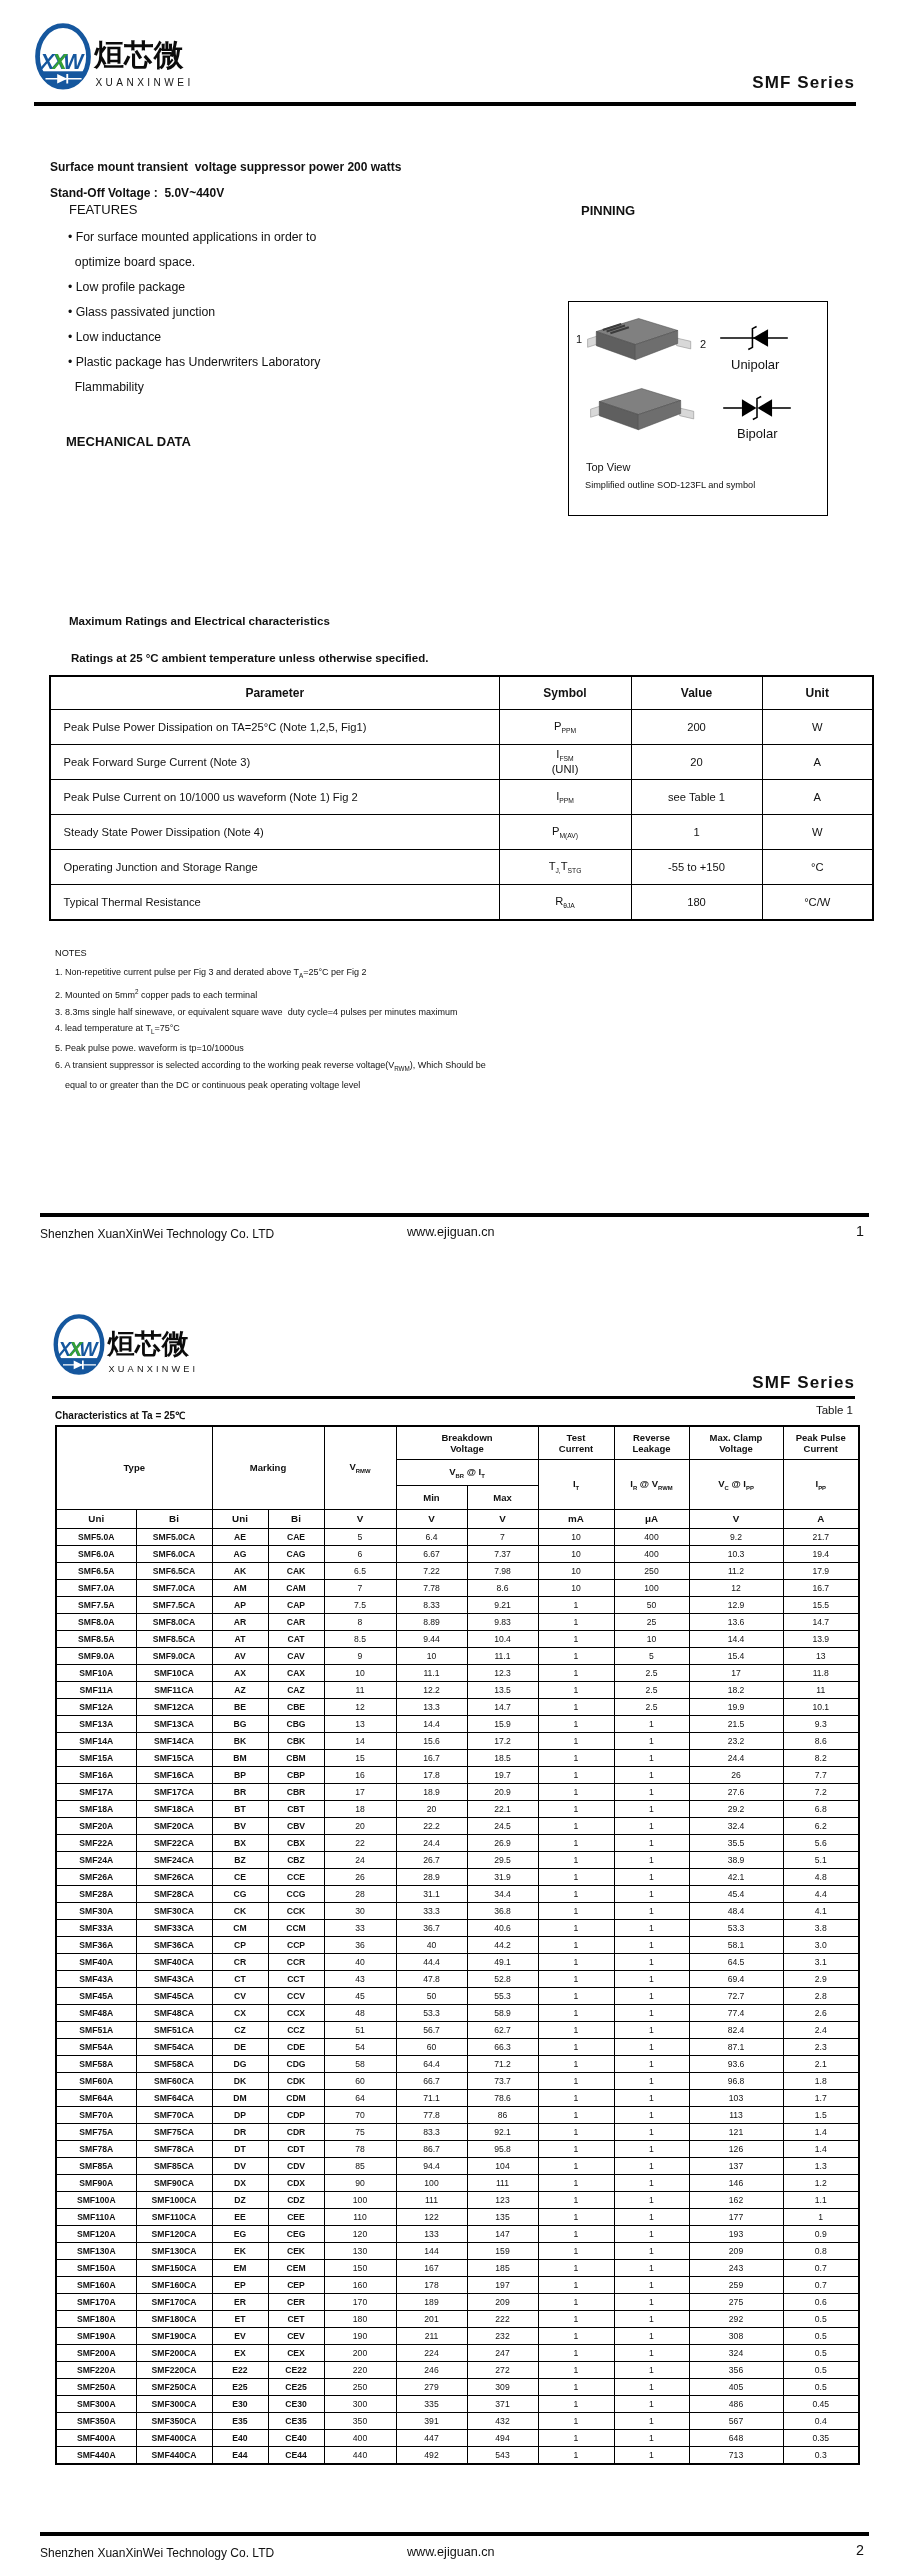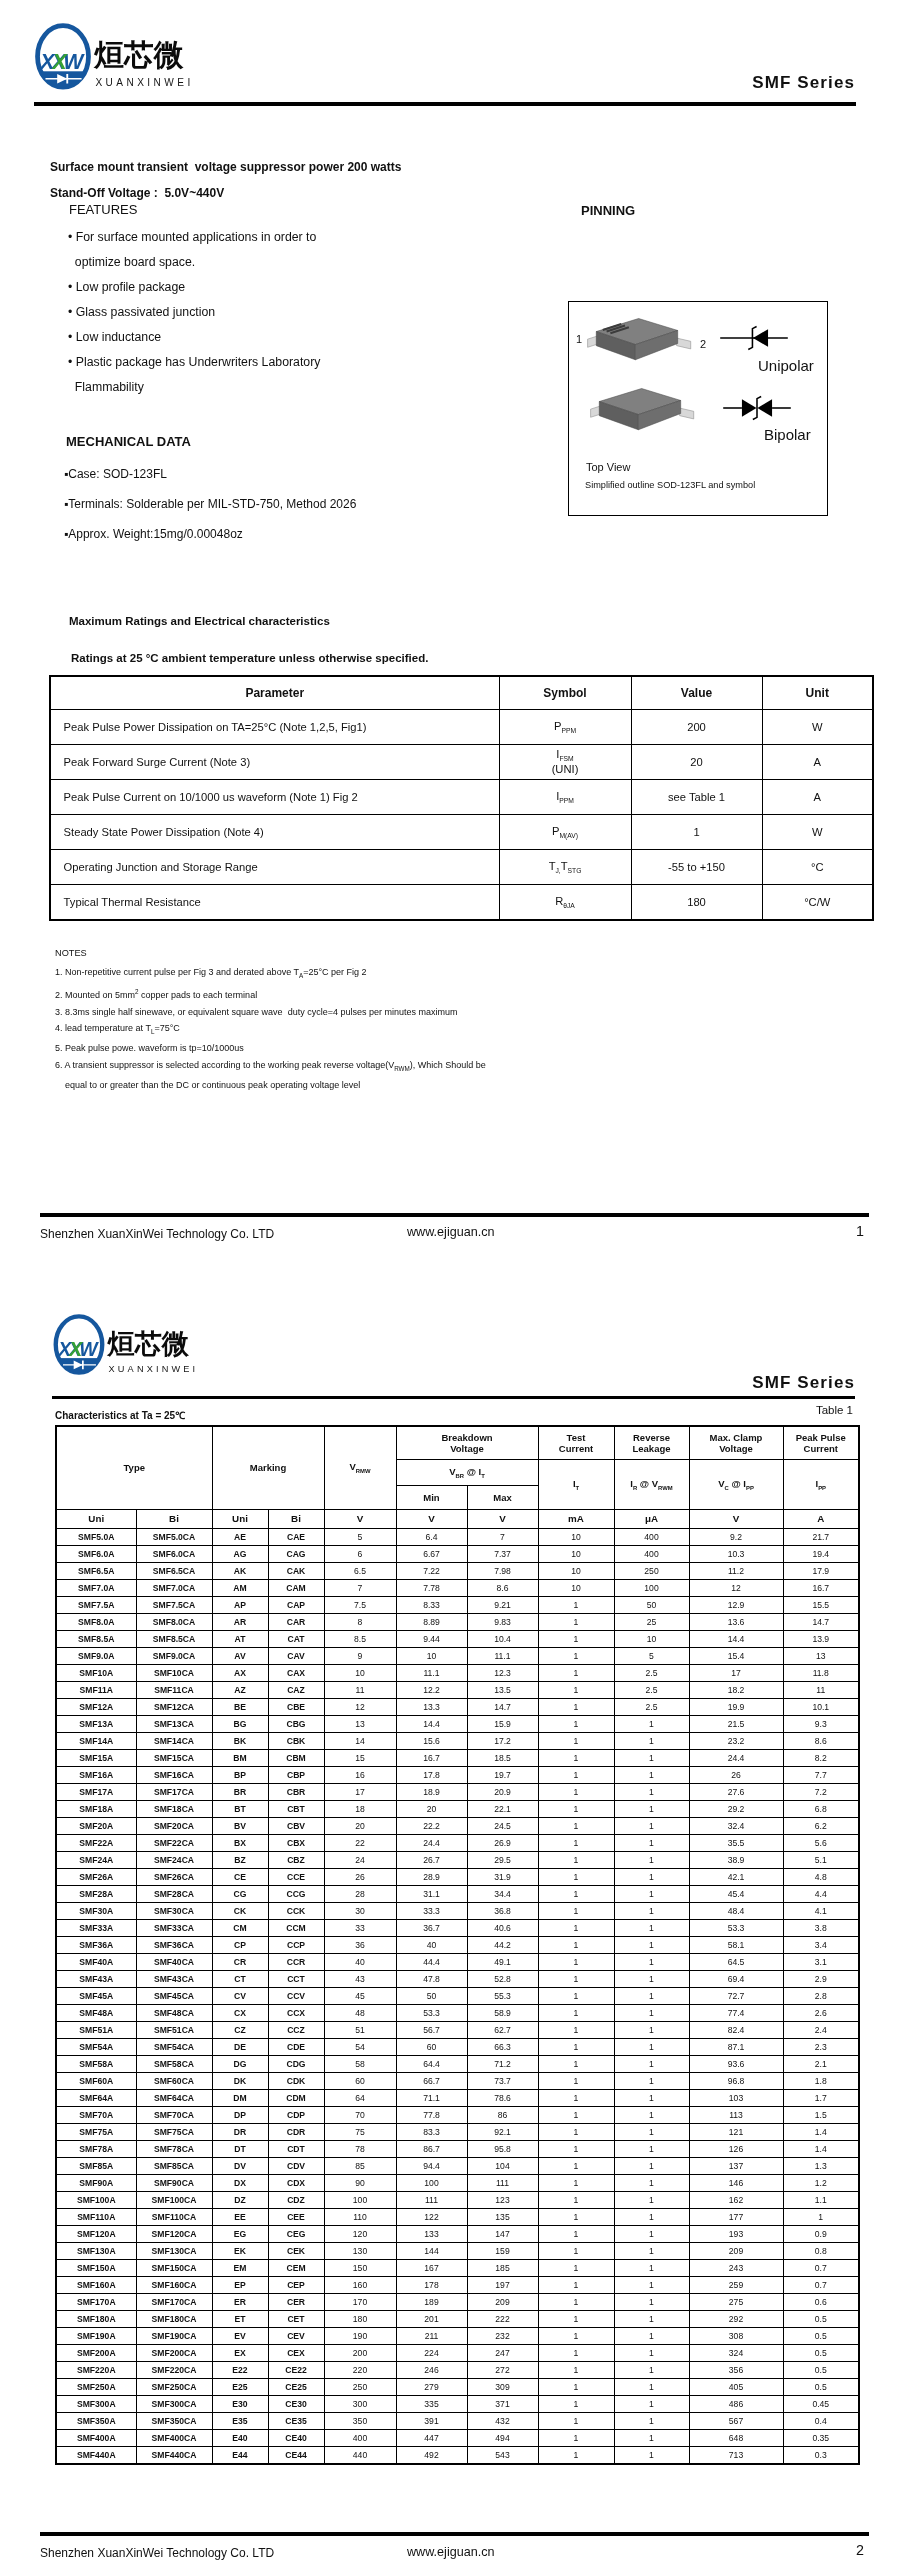--- a/index.html
+++ b/index.html
@@ -20,21 +20,21 @@
   table.pin-table{border-collapse:collapse;table-layout:fixed;width:258px;font-size:12px;}
   table.pin-table th,table.pin-table td{border:1.1px solid #000;height:20.7px;padding:0;}
   table.pin-table{border:1.7px solid #000;}
   table.pin-table .c1{width:61px;text-align:center;}
   table.pin-table .c2{text-align:left;padding-left:25px;font-weight:normal;}
   table.pin-table th{font-weight:normal;}
 
   
   .pkg-box{border:1.4px solid #000;}
   .pkg-label{font-size:11px;}
-  .pkg-word{font-size:15px;margin-left:27px;}
+  .pkg-word{font-size:13px;}
   .pkg-caption{font-size:9.2px;}
 
   
   table.ratings{border-collapse:collapse;table-layout:fixed;width:824px;border:2.3px solid #000;}
   table.ratings th,table.ratings td{border:1.4px solid #000;padding:0 0;margin-left:20px;}
   table.ratings thead th{height:32px;font-size:12px;font-weight:bold;text-align:center;}
   table.ratings tbody td{height:34px;font-size:11.2px;}
   table.ratings .p-col{text-align:left;padding-left:12.6px;}
   table.ratings .c-col{text-align:center;line-height:1.15;}
   table.ratings sub{font-size:60%;}
@@ -137,26 +137,20 @@
       <polyline points="73,3 65,7 65,43 57,47" fill="none" stroke="#000" stroke-width="3"></polyline>
       <polygon points="36,8 36,42 64,25" fill="#000"></polygon>
       <polygon points="94,8 94,42 66,25" fill="#000"></polygon>
     </svg>
     <div class="abs pkg-word" style="left:168px;top:124px;">Bipolar</div>
     <div class="abs pkg-label" style="left:17px;top:159px;">Top View</div>
     <div class="abs pkg-caption" style="left:16px;top:178px;">Simplified outline SOD-123FL and symbol</div>
   </div>
 
   <div class="abs section-h bold" style="left:66px;top:434px;">MECHANICAL DATA</div>
-  <div class="abs" style="left:64px;top:459px;">
-
-  <div class="mech-line">▪Case: SOD-123FL</div>
-      <div class="mech-line">▪Terminals: Solderable per MIL-STD-750, Method 2026</div>
-      <div class="mech-line">▪Approx. Weight:15mg/0.00048oz</div>
-    </div>
 
   <div class="abs bold" style="left:69px;top:615px;font-size:11.5px;">Maximum Ratings and Electrical characteristics</div>
   <div class="abs bold" style="left:71px;top:652px;font-size:11.5px;">Ratings at 25 °C ambient temperature unless otherwise specified.</div>
 
   <table class="ratings abs" style="left:49px;top:675px;">
     <colgroup>
       <col style="width:449px">
         <col style="width:132px">
         <col style="width:131px">
         <col style="width:111px">
@@ -652,21 +646,21 @@
           <td>SMF36A</td>
           <td>SMF36CA</td>
           <td>CP</td>
           <td>CCP</td>
           <td>36</td>
           <td>40</td>
           <td>44.2</td>
           <td>1</td>
           <td>1</td>
           <td>58.1</td>
-          <td>3.4</td>
+          <td>3.0</td>
         </tr>
 
         <tr>
           <td>SMF40A</td>
           <td>SMF40CA</td>
           <td>CR</td>
           <td>CCR</td>
           <td>40</td>
           <td>44.4</td>
           <td>49.1</td>

